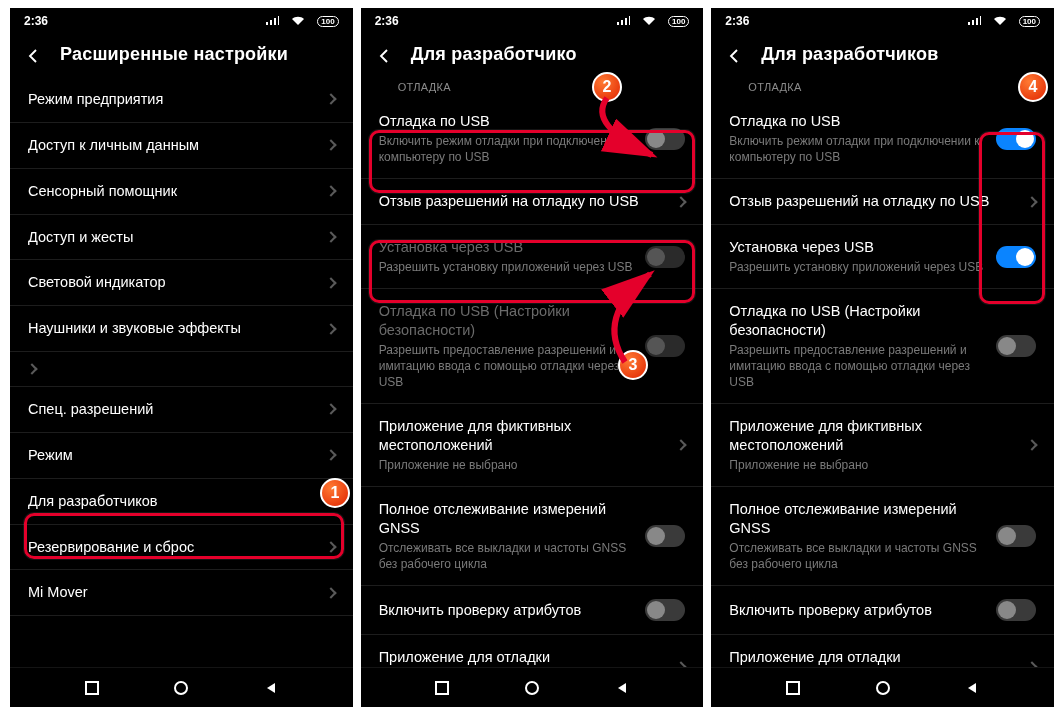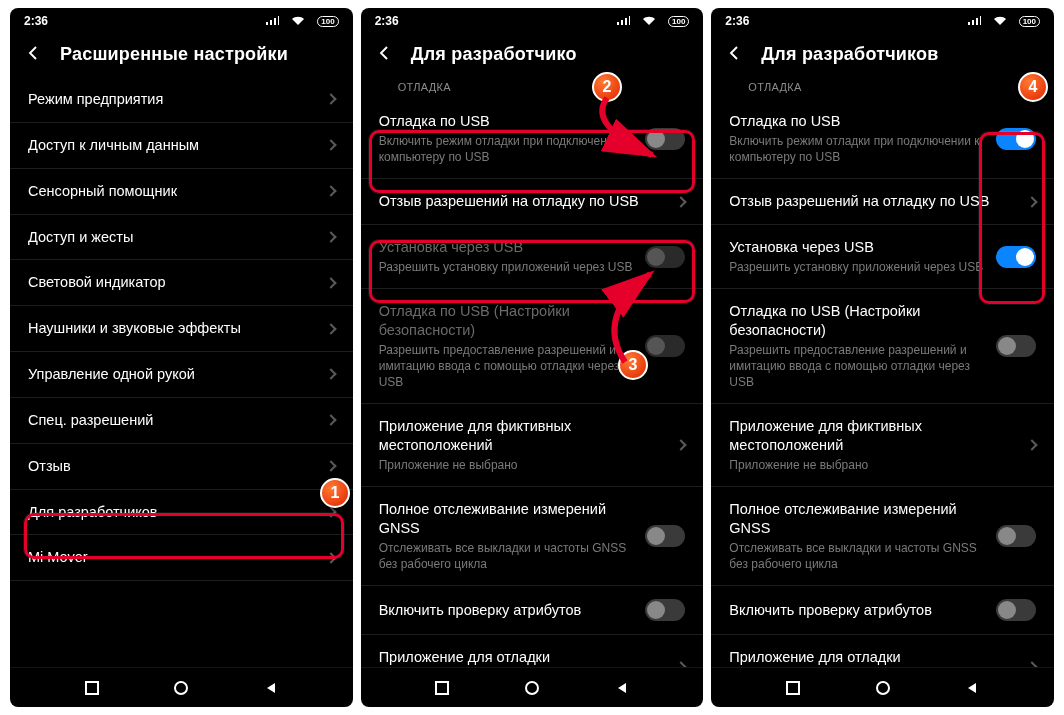--- a/index.html
+++ b/index.html
@@ -9,41 +9,41 @@
     height: 715px;
     font-family: -apple-system, "Helvetica Neue", Arial, sans-serif;
     display: flex;
     gap: 8px;
     padding: 8px 10px;
     position: relative;
   }
   .phone {
     flex: 1;
     background: #000;
-    border-radius: 8px;
+    border-radius: 0;
     position: relative;
     overflow: hidden;
     color: #fff;
     display: flex;
     flex-direction: column;
   }
   .statusbar {
     display: flex;
     justify-content: space-between;
     align-items: center;
     padding: 6px 14px 2px 14px;
     font-size: 12px;
     font-weight: 600;
     color: #fff;
   }
   .status-icons { display:flex; align-items:center; gap:12px; }
   .status-icons svg { display:block; }
   .appbar {
     display: flex;
-    align-items: flex-start;
+    align-items: flex-end;
     padding: 14px 14px 12px 14px;
     gap: 18px;
   }
   .appbar .back { width: 18px; height: 18px; }
   .appbar .title {
     font-size: 18px;
     font-weight: 600;
     letter-spacing: .2px;
   }
   .section-label {
@@ -182,40 +182,43 @@
         </div>
         <div class="chevron"></div>
       </div>
       <div class="row">
         <div class="txt">
           <div class="title">Наушники и звуковые эффекты</div>
         </div>
         <div class="chevron"></div>
       </div>
       <div class="row">
-        <div class="txt">
-          <div class="title">Управление одной рукой</div>
-        </div>
         <div class="chevron"></div>
       </div>
       <div class="row">
         <div class="txt">
           <div class="title">Спец. разрешений</div>
         </div>
         <div class="chevron"></div>
       </div>
       <div class="row">
         <div class="txt">
-          <div class="title">Отзыв</div>
+          <div class="title">Режим</div>
         </div>
         <div class="chevron"></div>
       </div>
       <div class="row">
         <div class="txt">
           <div class="title">Для разработчиков</div>
+        </div>
+        <div class="chevron"></div>
+      </div>
+      <div class="row">
+        <div class="txt">
+          <div class="title">Резервирование и сброс</div>
         </div>
         <div class="chevron"></div>
       </div>
       <div class="row">
         <div class="txt">
           <div class="title">Mi Mover</div>
         </div>
         <div class="chevron"></div>
       </div>
     </div>

